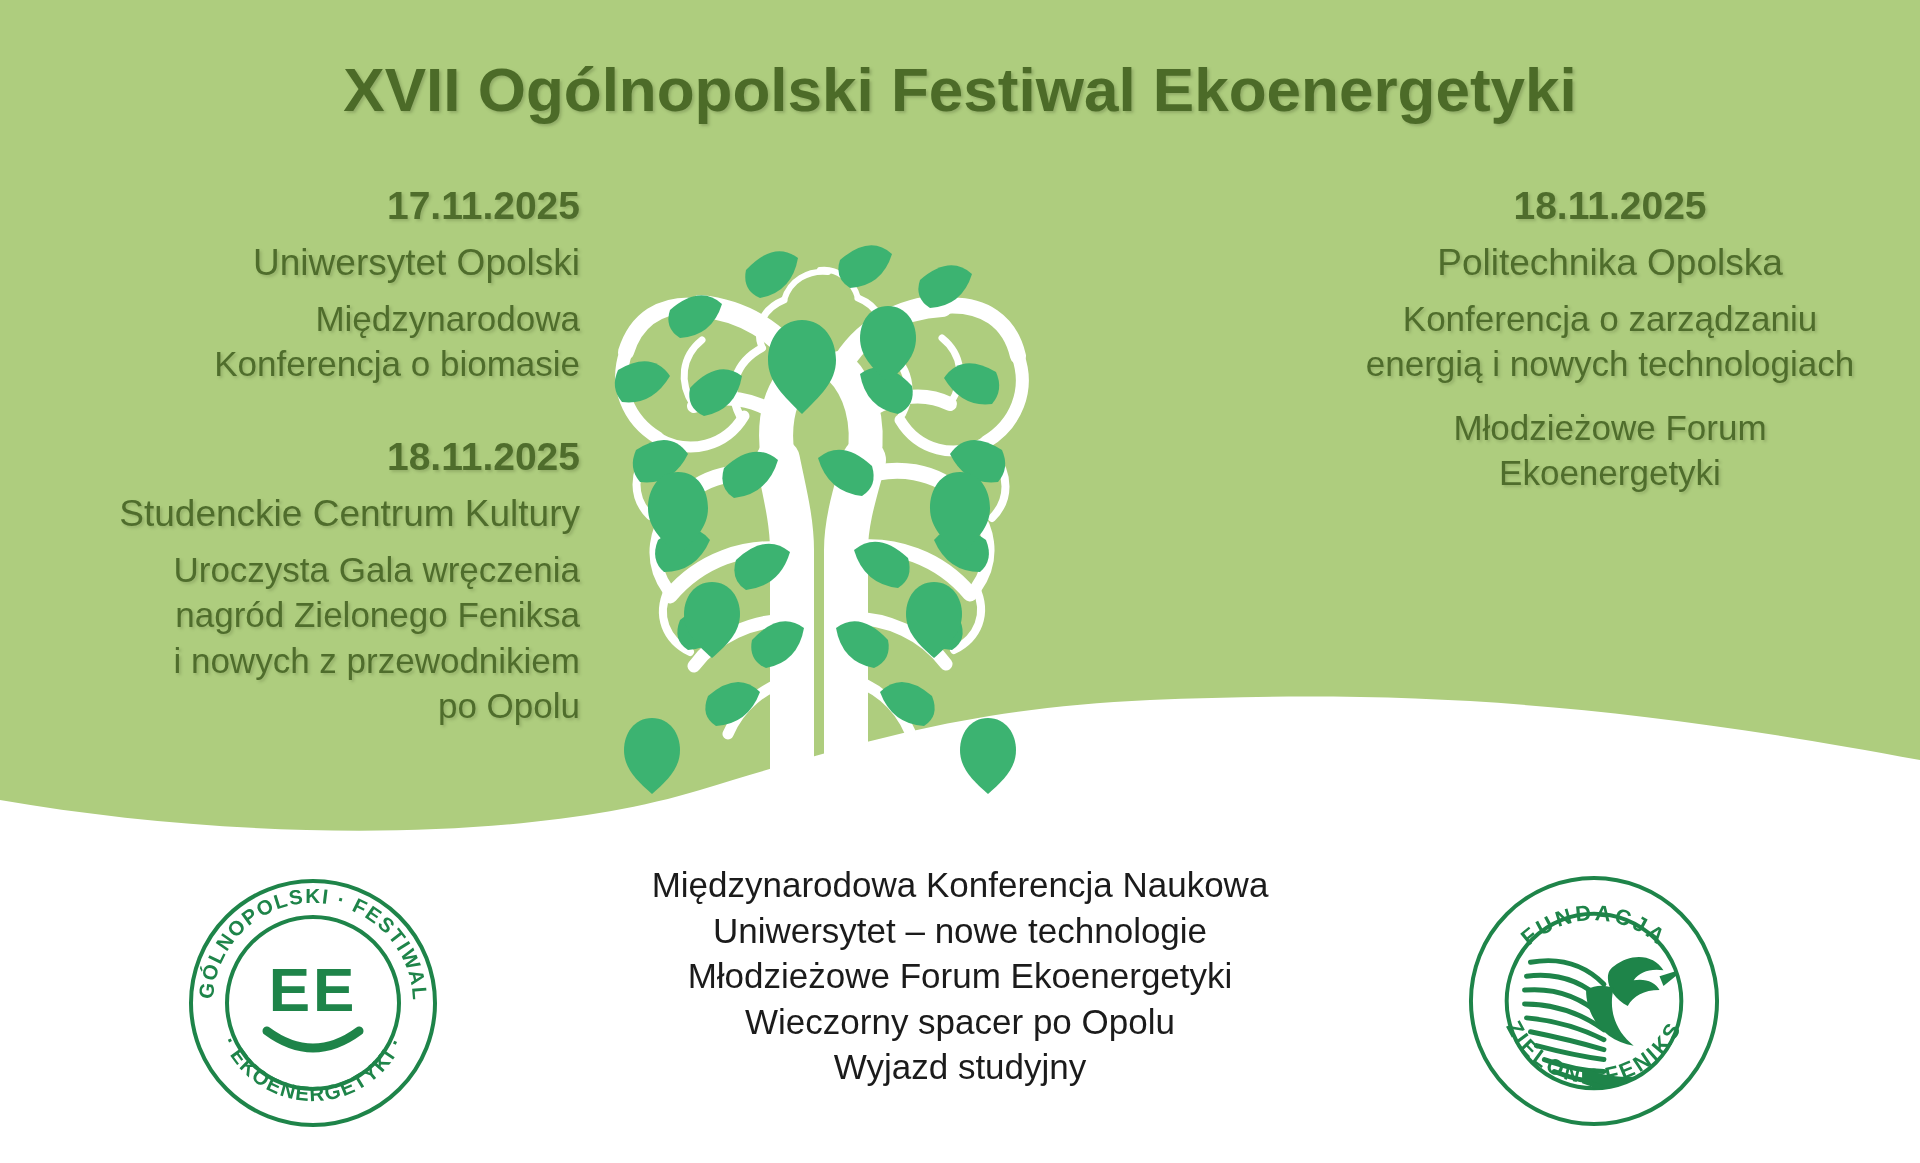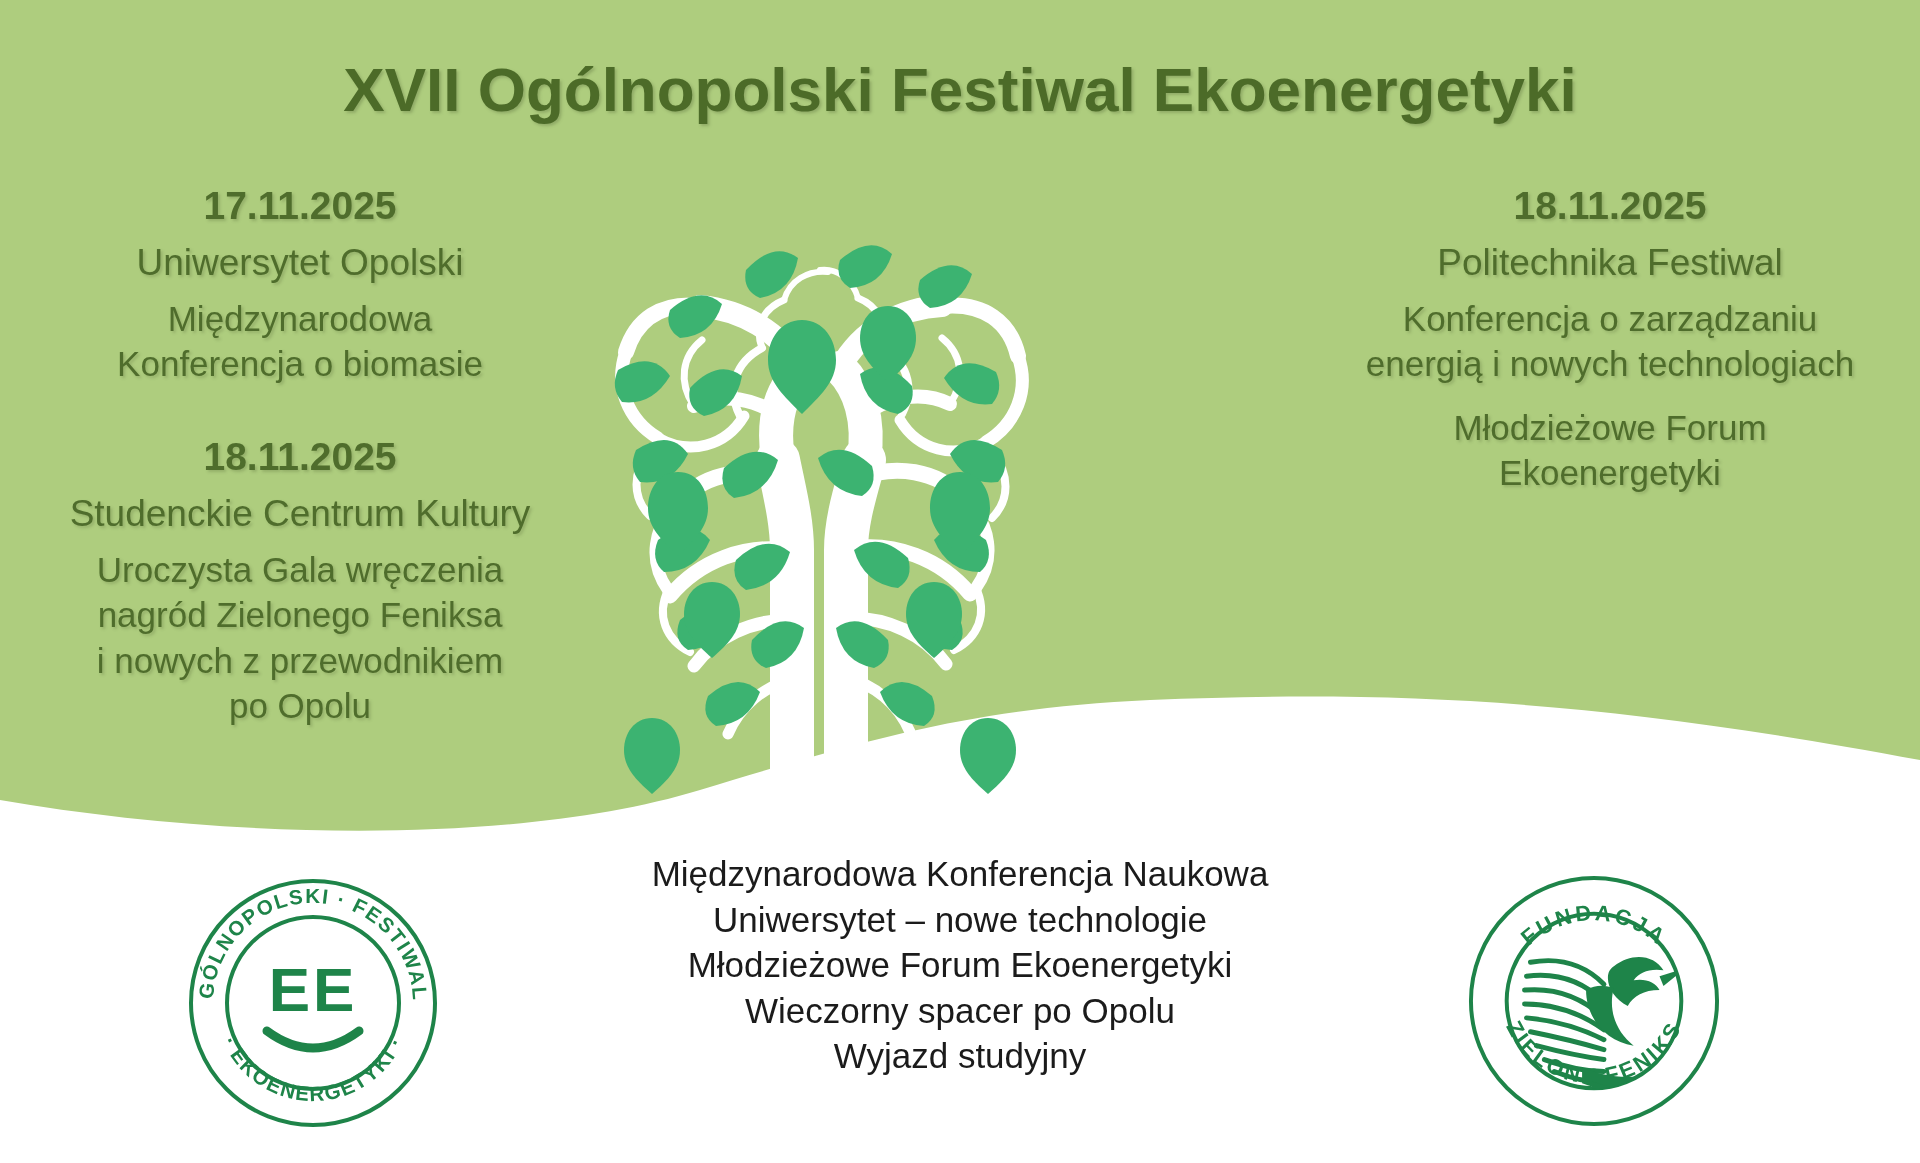--- a/index.html
+++ b/index.html
@@ -47,21 +47,21 @@
     letter-spacing: 0px;
     text-shadow: 2px 2px 3px rgba(90,110,60,0.35);
   }
   
   .col {
     position: absolute;
     z-index: 4;
     color: #4f6d2c;
     text-shadow: 2px 2px 3px rgba(90,110,60,0.30);
   }
-  .col-left  { left: 20px;  top: 178px; width: 560px; text-align: center; }
+  .col-left  { left: 20px;  top: 178px; width: 560px; text-align: right; }
   .col-right { right: 10px; top: 178px; width: 600px; text-align: center; }
 
   .date-line {
     font-size: 39px;
     font-weight: bold;
     line-height: 1.42;
     margin: 0 0 4px 0;
     color: #4f6d2c;
   }
   .place-line {
@@ -86,21 +86,21 @@
     position: absolute;
     left: 0;
     top: 840px;
     width: 1920px;
     height: 323px;
     z-index: 5;
   }
   .bottom-list {
     position: absolute;
     left: 480px;
-    top: 11px;
+    top: 22px;
     width: 960px;
     text-align: center;
     color: #1b1b1b;
     font-size: 35px;
     line-height: 1.30;
   }
   .bottom-list div { margin: 0; }
 
   
   .ee-logo {
@@ -225,21 +225,21 @@
       <div class="event-line">i nowych z przewodnikiem</div>
       <div class="event-line">po Opolu</div>
     </div>
 
   </div>
 
   <div class="col col-right">
 
     <div class="block">
       <div class="date-line">18.11.2025</div>
-      <div class="place-line">Politechnika Festiwal</div>
+      <div class="place-line">Politechnika Opolska</div>
       <div class="event-line">Konferencja o zarządzaniu</div>
       <div class="event-line">energią i nowych technologiach</div>
       <div class="event-line" style="margin-top:18px">Młodzieżowe Forum</div>
       <div class="event-line">Ekoenergetyki</div>
     </div>
 
 
   </div>
 
   <div class="bottom">

